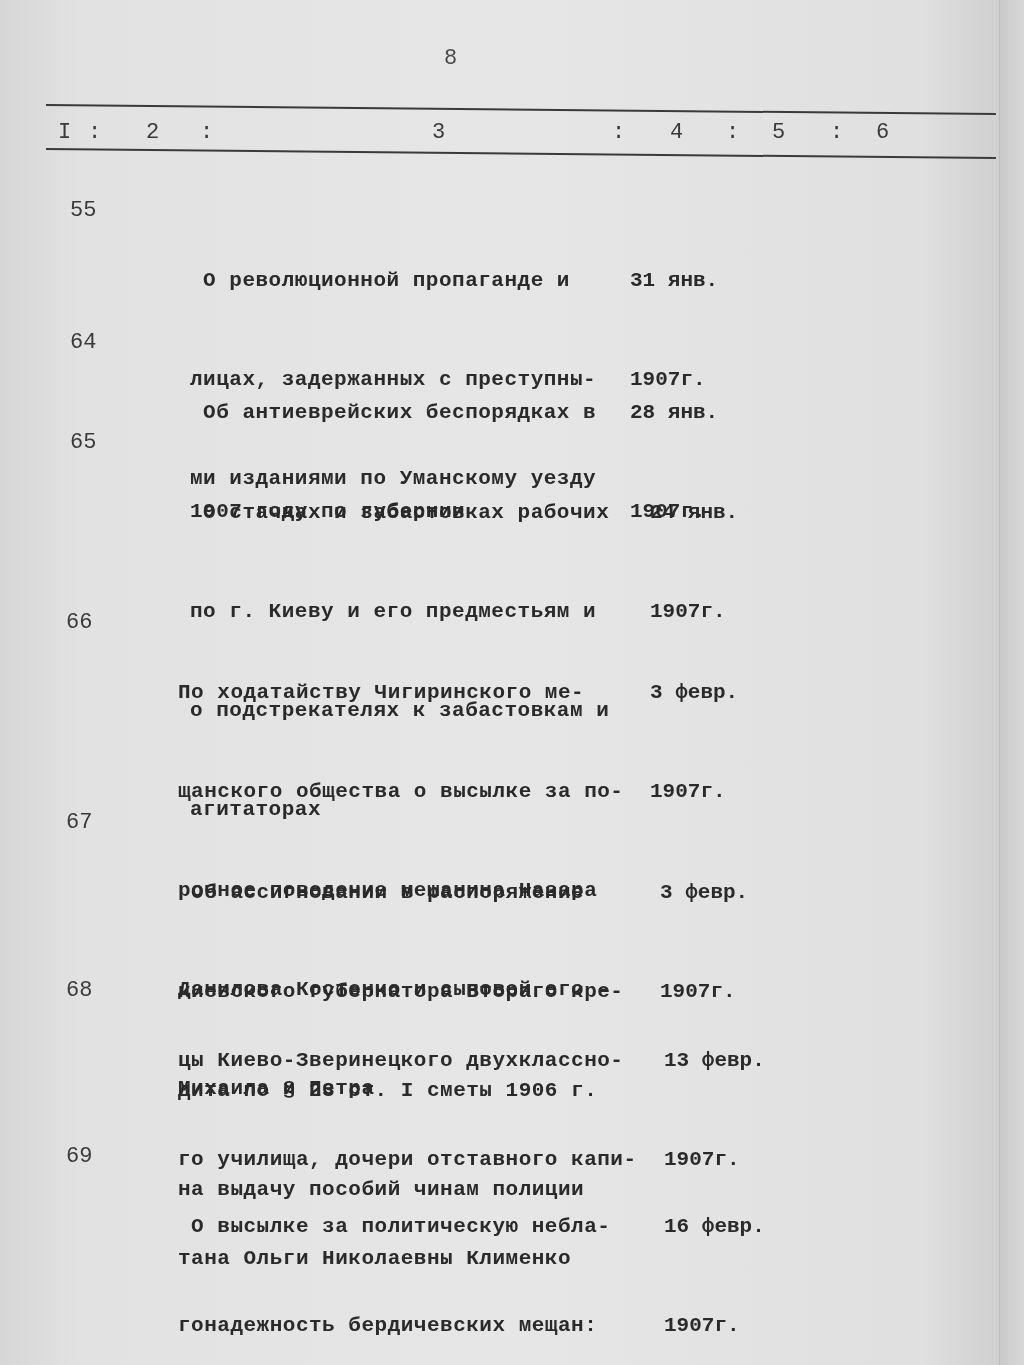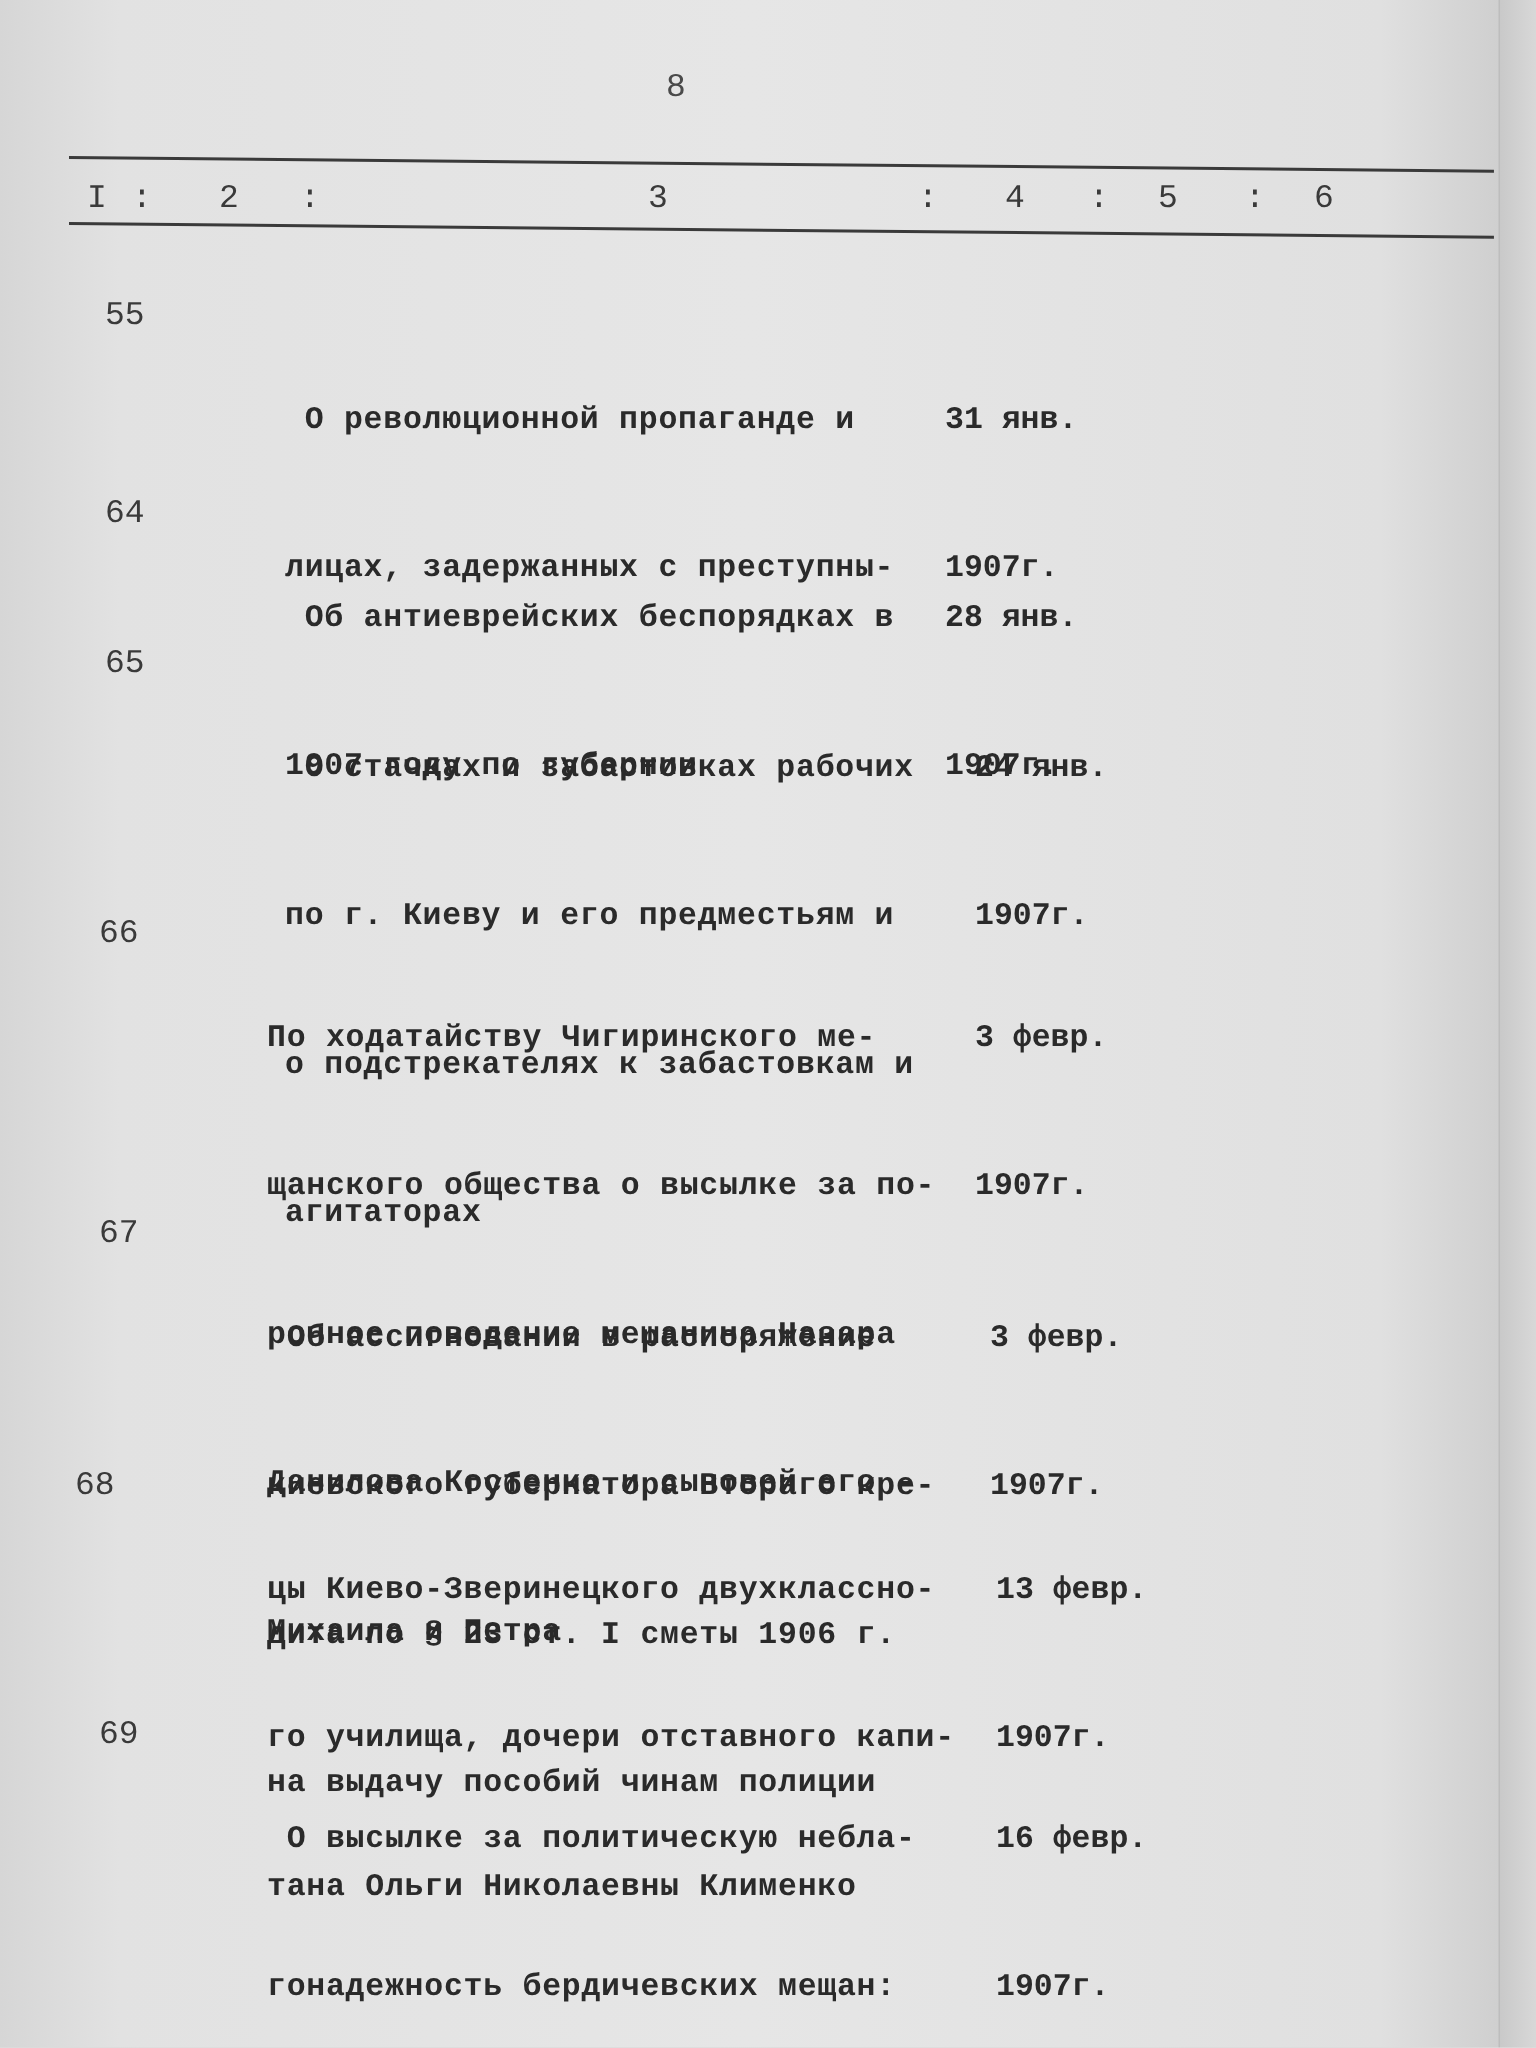--- a/index.html
+++ b/index.html
@@ -61,20 +61,21 @@
   <div class="col-header" style="left:772px">5</div>
   <div class="col-header" style="left:830px">:</div>
   <div class="col-header" style="left:876px">6</div>
   <div class="rule bottom"></div>
 
   <div class="entry" style="top:198px">
     <div class="num">55</div>
     <div class="desc">
       <span class="line"> О революционной пропаганде и</span>
       <span class="line">лицах, задержанных с преступны-</span>
+      <span class="line">ми изданиями по Уманскому уезду</span>
     </div>
     <div class="date">
       <span class="line">31 янв.</span>
       <span class="line">1907г.</span>
     </div>
   </div>
 
   <div class="entry" style="top:330px">
     <div class="num">64</div>
     <div class="desc">
@@ -124,21 +125,21 @@
       <span class="line">дита по § 23 ст. I сметы 1906 г.</span>
       <span class="line">на выдачу пособий чинам полиции</span>
     </div>
     <div class="date" style="left:660px">
       <span class="line">3 февр.</span>
       <span class="line">1907г.</span>
     </div>
   </div>
 
   <div class="entry" style="top:978px">
-    <div class="num" style="left:50px">68</div>
+    <div class="num" style="left:66px">68</div>
     <div class="desc" style="left:178px">
       <span class="line">цы Киево-Зверинецкого двухклассно-</span>
       <span class="line">го училища, дочери отставного капи-</span>
       <span class="line">тана Ольги Николаевны Клименко</span>
     </div>
     <div class="date" style="left:664px">
       <span class="line">13 февр.</span>
       <span class="line">1907г.</span>
     </div>
   </div>

